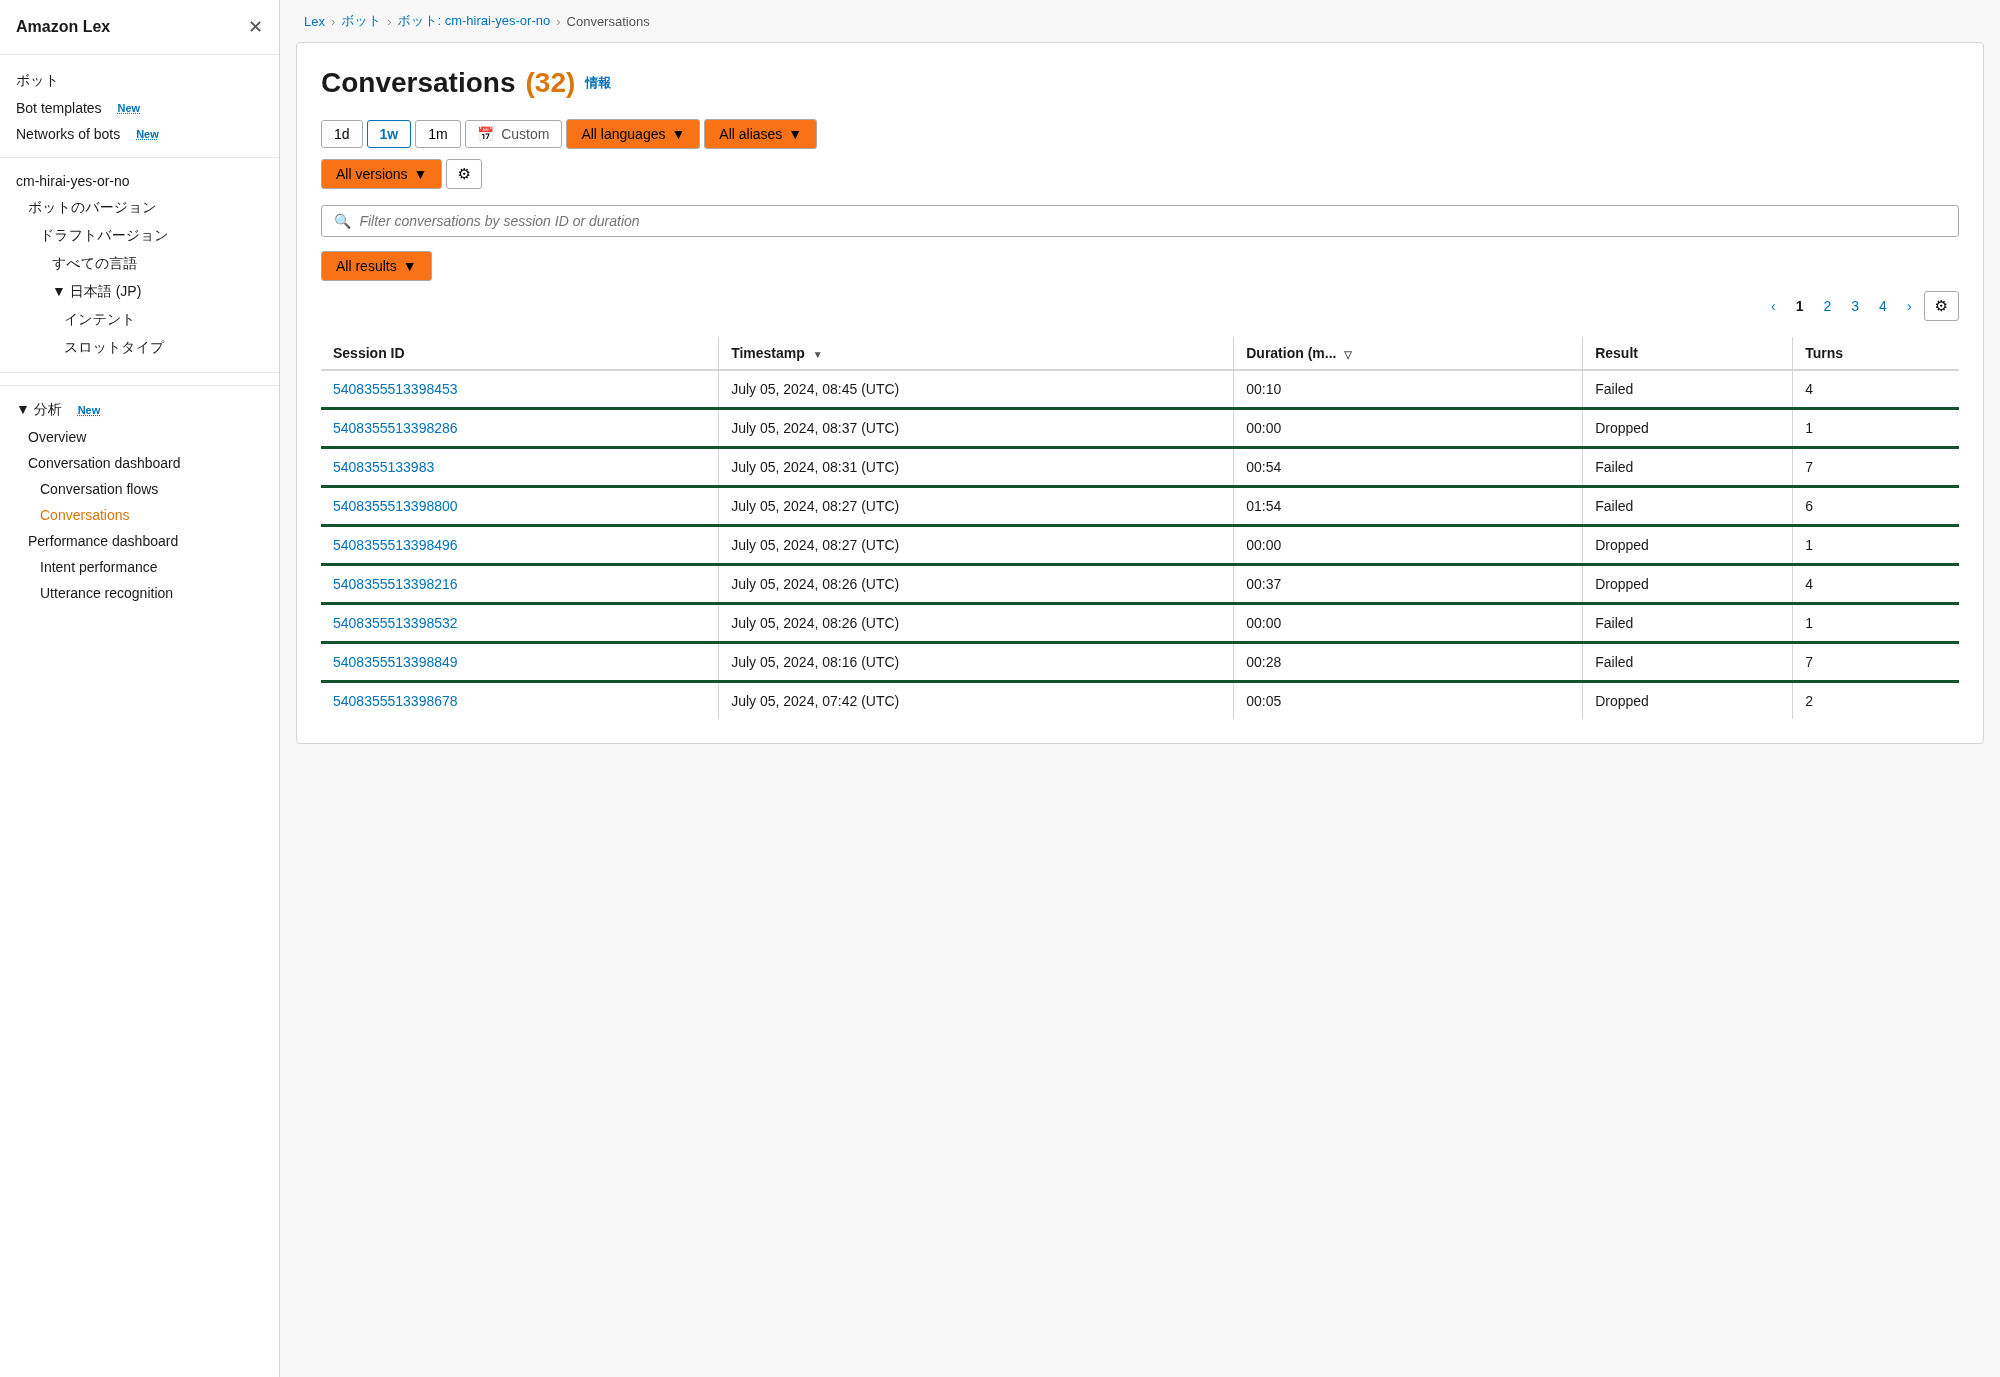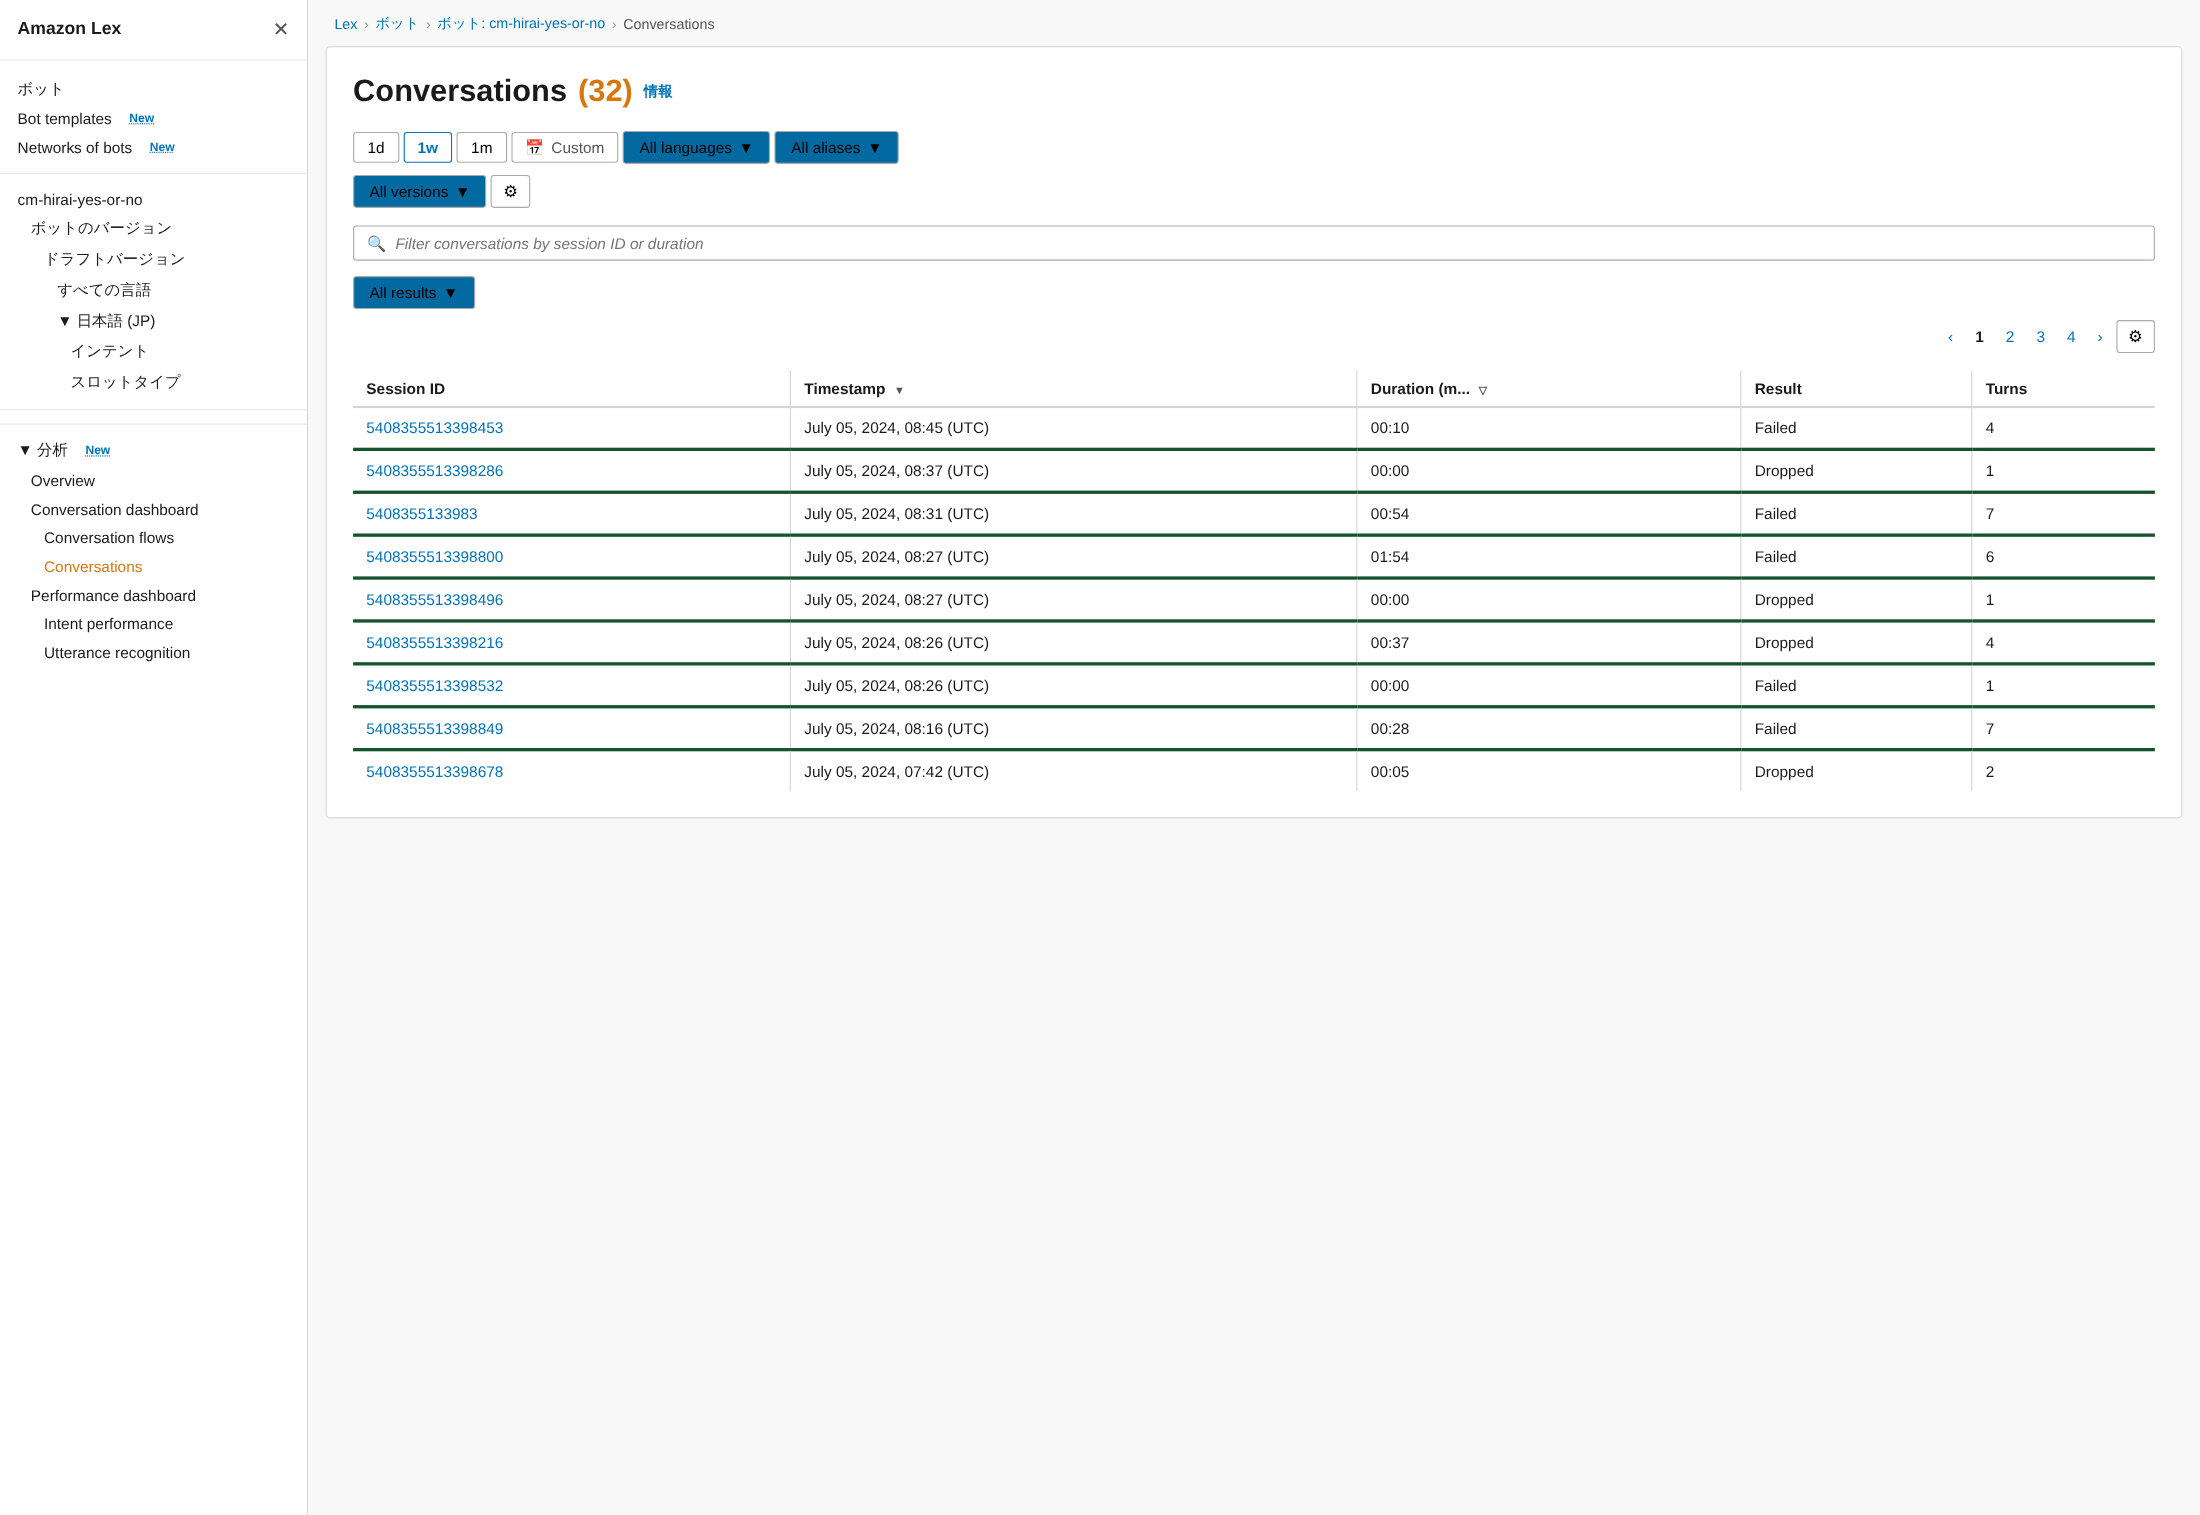--- a/index.html
+++ b/index.html
@@ -124,21 +124,21 @@
       border-radius: 3px;
       cursor: pointer;
       font-size: 14px;
       color: #555;
     }
     .dropdown-btn {
       display: flex;
       align-items: center;
       gap: 6px;
       border: 1px solid #aaa;
-      background: #0369a1;
+      background: #f97316;
       padding: 6px 14px;
       border-radius: 3px;
       cursor: pointer;
       font-size: 14px;
     }
     .gear-btn {
       border: 1px solid #aaa;
       background: #fff;
       padding: 5px 10px;
       border-radius: 3px;

